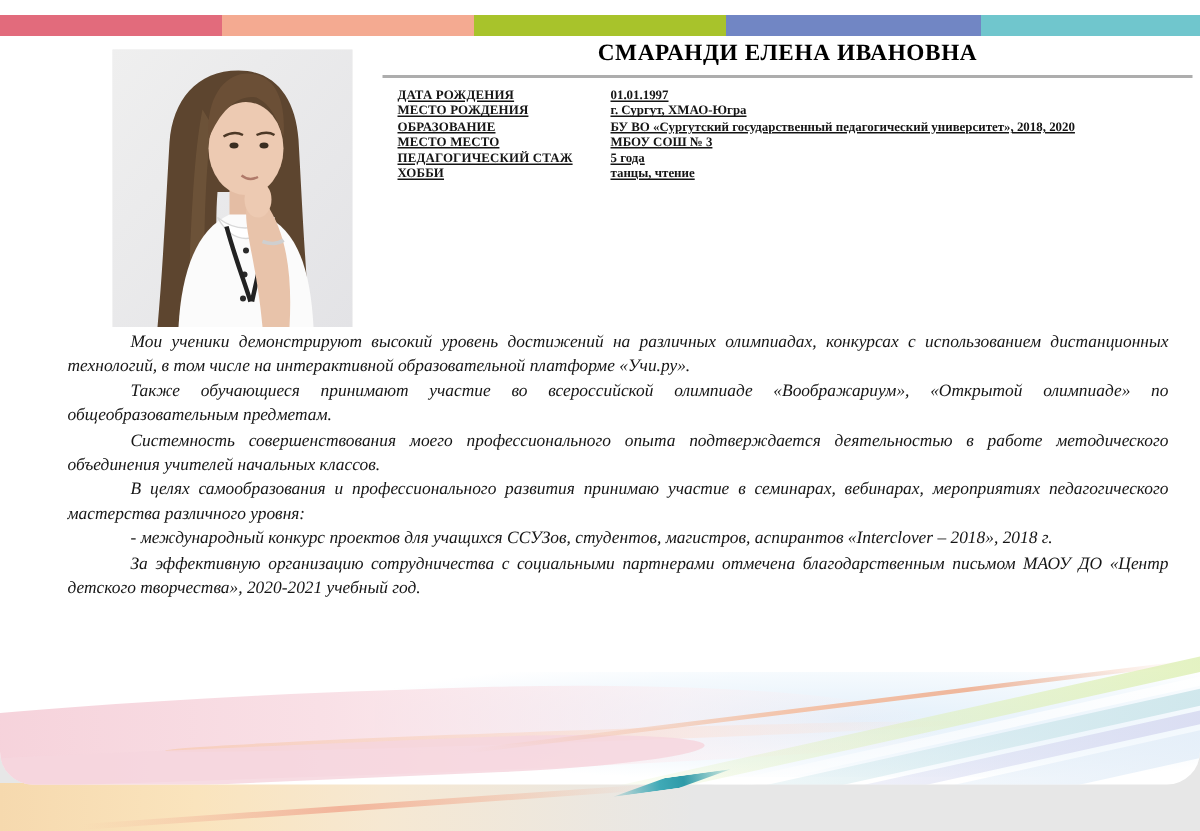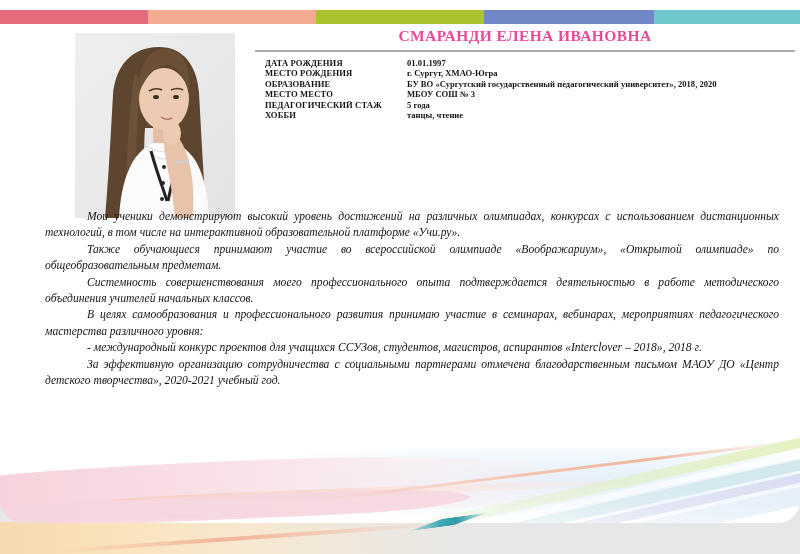--- a/index.html
+++ b/index.html
@@ -25,36 +25,36 @@
   
   .photo{
     position:absolute;left:75px;top:33px;width:160px;height:185px;z-index:3;
     background:#ebebeb;
   }
   .photo svg{display:block;}
   
   .header{position:absolute;left:255px;top:27px;width:540px;z-index:3;}
   .title{
     text-align:center;font-weight:bold;font-size:15.5px;letter-spacing:.4px;
-    color:#ec4899;white-space:nowrap;
+    color:#000000;white-space:nowrap;
   }
   .title-rule{height:2px;background:#adadad;margin-top:5px;}
   
   .profile{position:absolute;left:265px;top:58px;width:530px;z-index:3;}
-  .profile-row{display:flex;height:10.4px;align-items:flex-start;}
+  .profile-row{display:flex;height:10.4px;align-items:flex-start;text-decoration:underline;}
   .profile-row .lbl{
     width:142px;flex:0 0 142px;font-weight:bold;font-size:8.6px;line-height:10.4px;
     white-space:nowrap;letter-spacing:.1px;
   }
   .profile-row .val{
     font-weight:bold;font-size:8.6px;line-height:10.4px;white-space:nowrap;
   }
   
   .bodytext{
-    position:absolute;left:45px;top:209px;width:734px;z-index:3;
+    position:absolute;left:45px;top:220px;width:734px;z-index:3;
     font-style:italic;font-size:11.6px;line-height:16.4px;text-align:justify;
   }
   .bodytext p{margin:0;text-indent:42px;}
   
   .decor{position:absolute;inset:0;z-index:1;pointer-events:none;}
   .wave{position:absolute;}
   .blue-soft{
     left:250px;top:448px;width:580px;height:70px;
     background:radial-gradient(ellipse at 55% 45%, rgba(226,239,250,.95), rgba(236,245,252,.55) 55%, rgba(255,255,255,0) 78%);
   }

